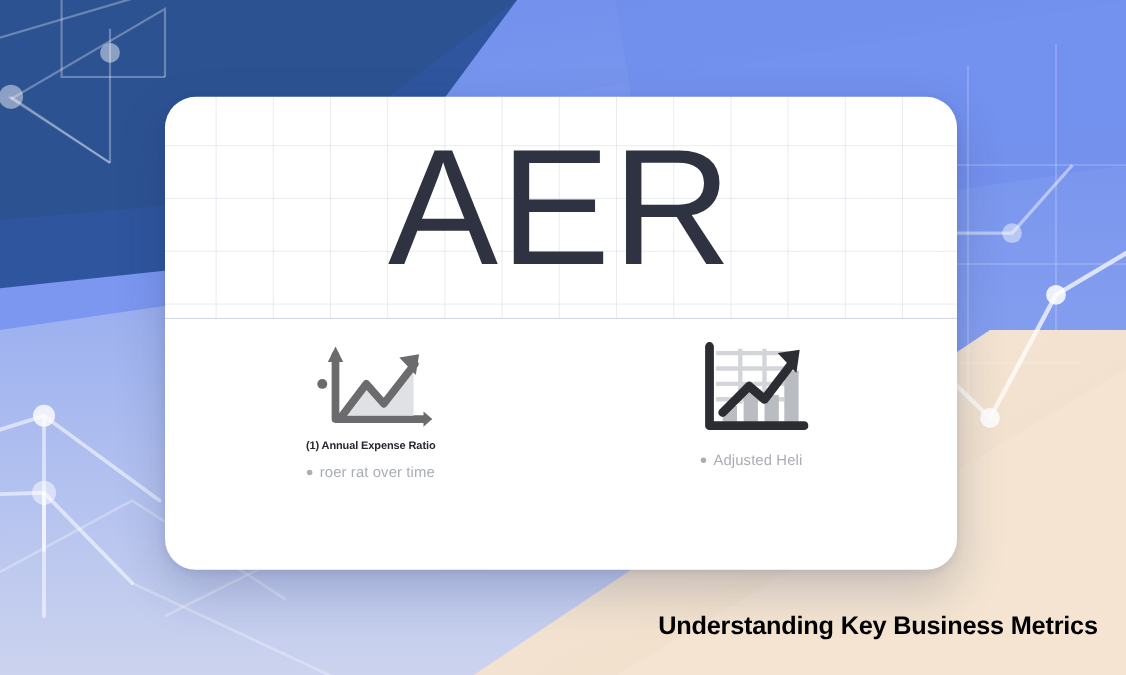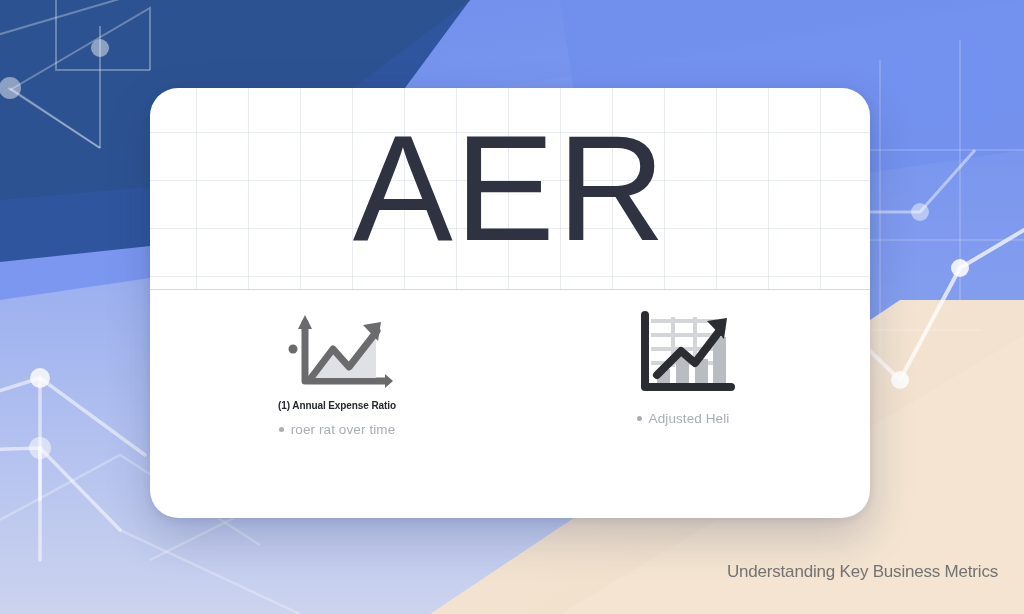--- a/index.html
+++ b/index.html
@@ -103,23 +103,23 @@
     width:5px; height:5px;
     border-radius:50%;
     background:#a9adb4;
     flex:0 0 auto;
   }
 
   
   .caption {
     position:absolute;
     right:26px; bottom:32px;
-    font-size:17px;
-    font-weight:normal;
-    color:#737373;
+    font-size:23px;
+    font-weight:bold;
+    color:#000000;
     letter-spacing:-0.2px;
     white-space:nowrap;
   }
 </style>
 </head>
 <body>
 
 <div id="stage">
 
   <div class="bg-base"></div>

